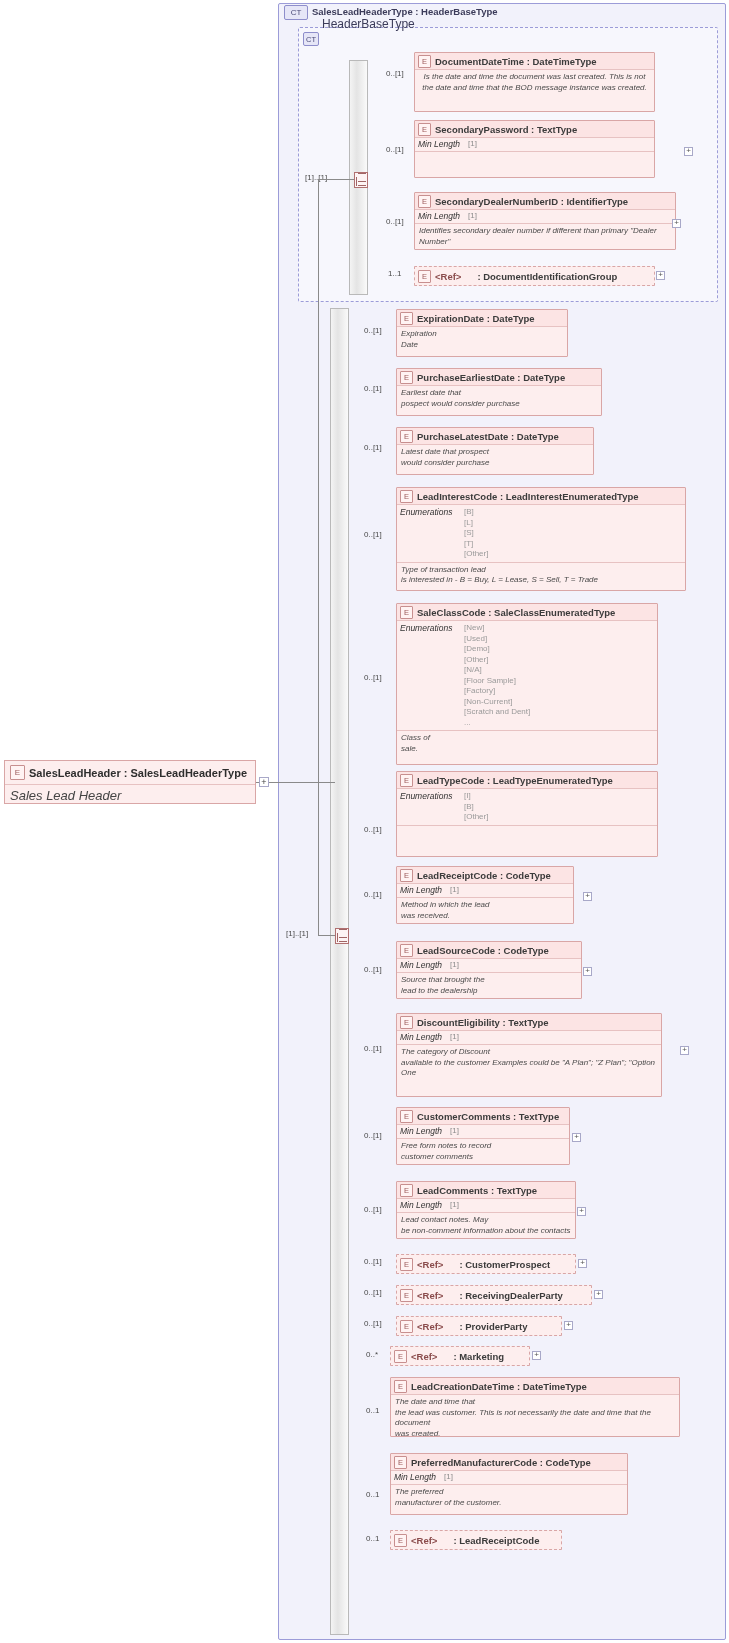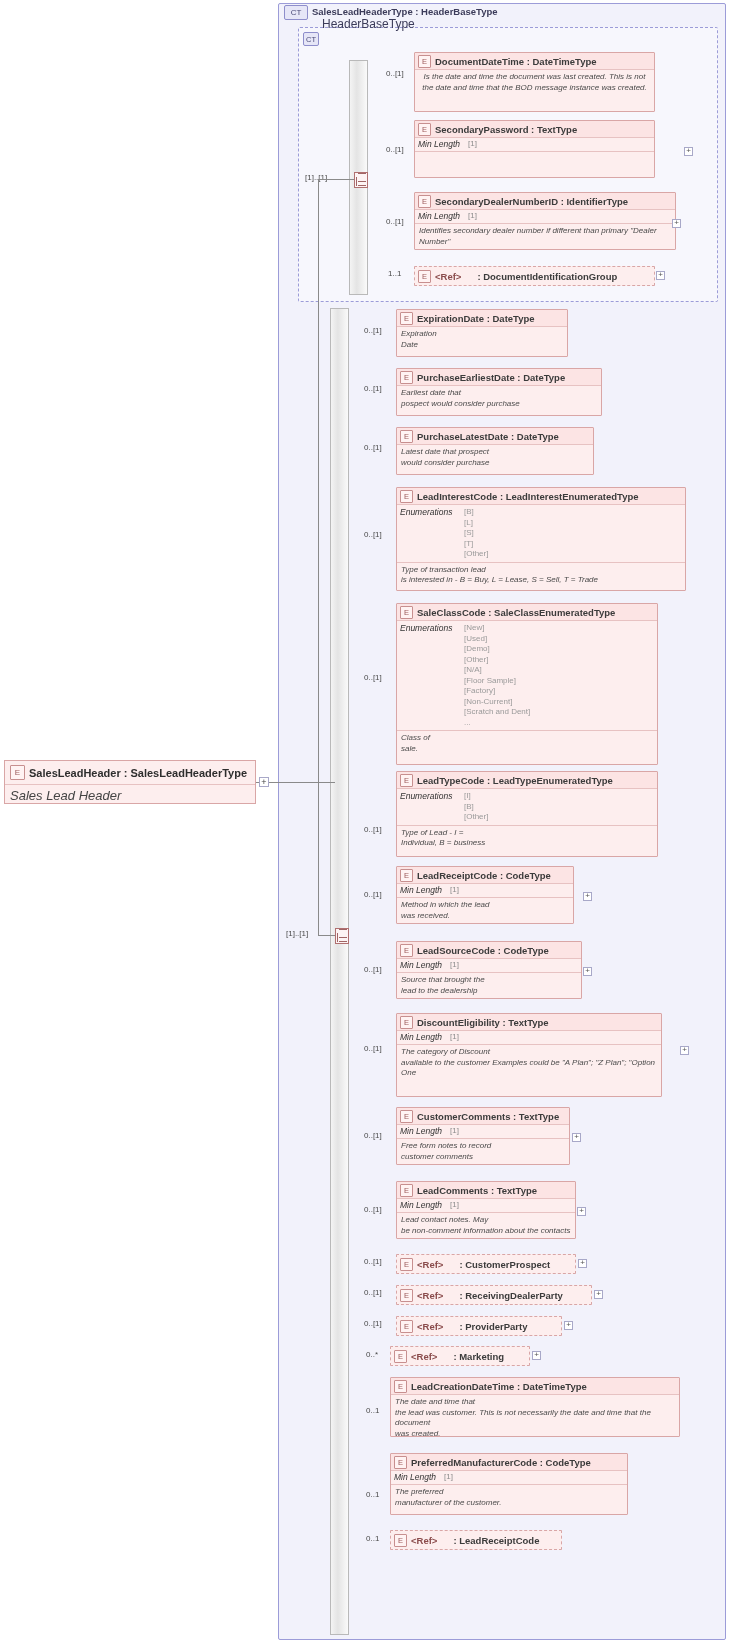--- a/index.html
+++ b/index.html
@@ -334,22 +334,20 @@
     <span class="e-title">LeadTypeCode : LeadTypeEnumeratedType</span>
   </div>
   <div class="enum-block">
     <span class="enum-label">Enumerations</span>
     <div class="enum-list">
       <div>[I]</div>
       <div>[B]</div>
       <div>[Other]</div>
     </div>
   </div>
-  <div class="desc">Type of Lead - I =
-Individual, B = business</div>
 </div>
 
 <div class="abs occ" style="left:364px; top:890px;">0..[1]</div>
 <div class="abs ebox" style="left:396px; top:866px; width:178px; height:58px;">
   <div class="ebox-head">
     <span class="e-badge">E</span>
     <span class="e-title">LeadReceiptCode : CodeType</span>
   </div>
   <div class="facet-row">
     <span class="facet-name">Min Length</span>

